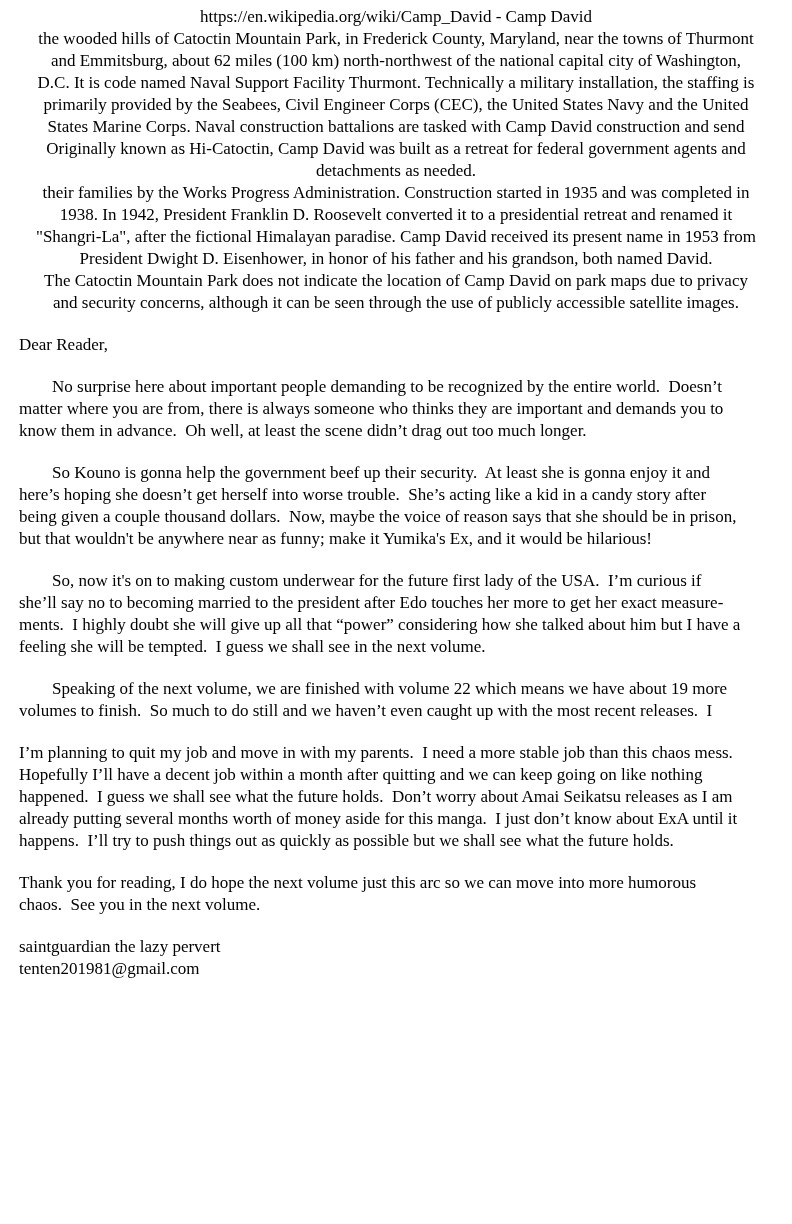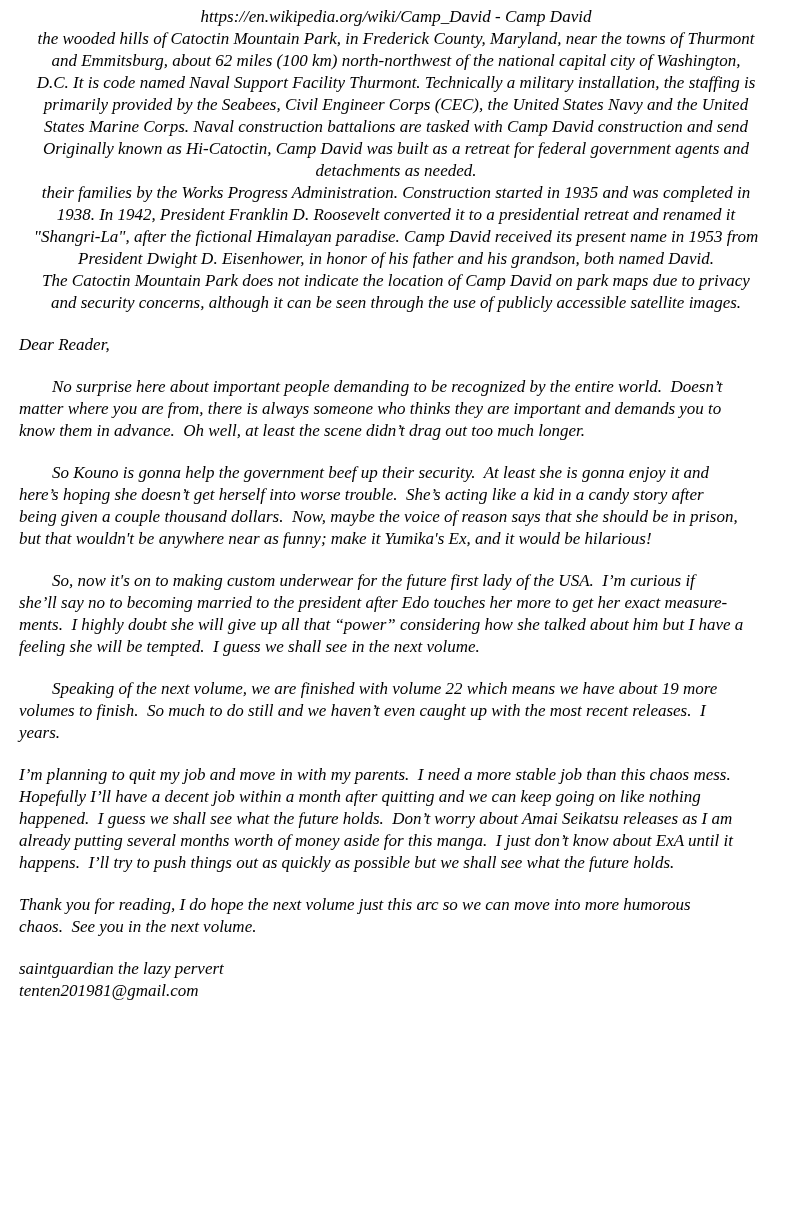--- a/index.html
+++ b/index.html
@@ -15,21 +15,20 @@
     font-family: "Liberation Serif", "DejaVu Serif", serif;
   }
   .page {
     padding-top: 6px;
     width: 792px;
   }
   .line {
     font-size: 17px;
     line-height: 22px;
     white-space: pre;  
-    font-style: italic;
   }
   .wiki-block .line {
     text-align: center;
   }
   .letter {
     padding-left: 19px;
     padding-right: 4px;
   }
   .block {
     margin-top: 20px;
@@ -75,21 +74,20 @@
       </div>
       <div class="block indent">
         <div class="line">So, now it's on to making custom underwear for the future first lady of the USA.  I’m curious if</div>
         <div class="line">she’ll say no to becoming married to the president after Edo touches her more to get her exact measure-</div>
         <div class="line">ments.  I highly doubt she will give up all that “power” considering how she talked about him but I have a</div>
         <div class="line">feeling she will be tempted.  I guess we shall see in the next volume.</div>
       </div>
       <div class="block indent">
         <div class="line">Speaking of the next volume, we are finished with volume 22 which means we have about 19 more</div>
         <div class="line">volumes to finish.  So much to do still and we haven’t even caught up with the most recent releases.  I</div>
-        <div class="line">years.</div>
       </div>
       <div class="block">
         <div class="line">I’m planning to quit my job and move in with my parents.  I need a more stable job than this chaos mess.</div>
         <div class="line">Hopefully I’ll have a decent job within a month after quitting and we can keep going on like nothing</div>
         <div class="line">happened.  I guess we shall see what the future holds.  Don’t worry about Amai Seikatsu releases as I am</div>
         <div class="line">already putting several months worth of money aside for this manga.  I just don’t know about ExA until it</div>
         <div class="line">happens.  I’ll try to push things out as quickly as possible but we shall see what the future holds.</div>
       </div>
       <div class="block">
         <div class="line">Thank you for reading, I do hope the next volume just this arc so we can move into more humorous</div>

